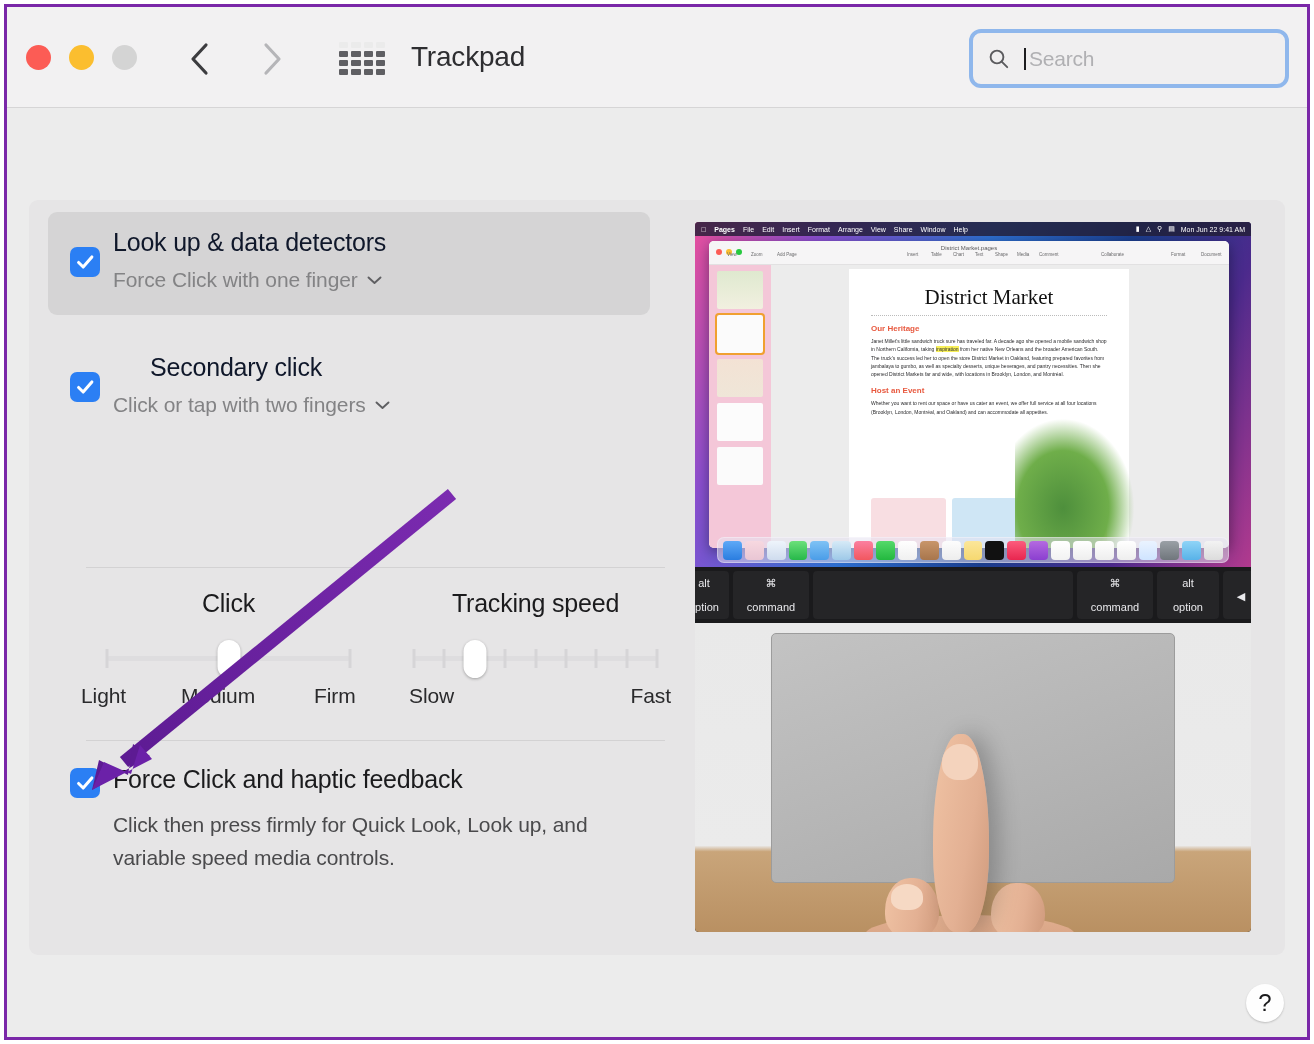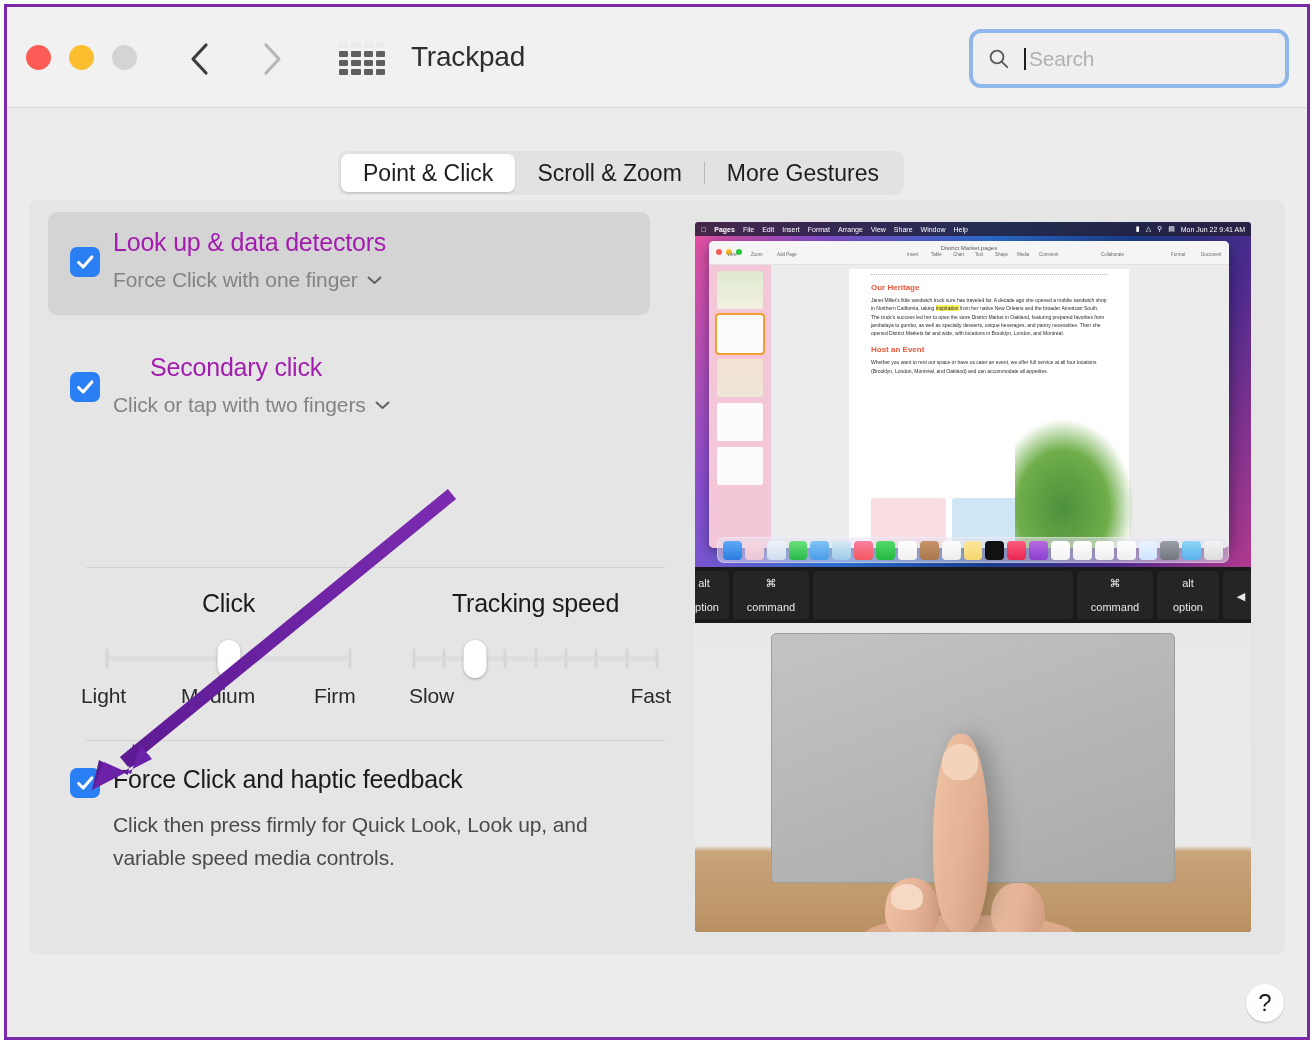--- a/index.html
+++ b/index.html
@@ -176,21 +176,21 @@
     border-radius: 7px;
     background: #2b7ff4;
     display: flex; align-items: center; justify-content: center;
   }
   .cbx svg { width: 22px; height: 22px; display: block; }
 
   .opt-title {
     position: absolute;
     left: 65px;
     font-size: 25px;
-    color: #a21caf;
+    color: #0f172a;
     letter-spacing: -0.2px;
     white-space: nowrap;
   }
   .opt-sub {
     position: absolute;
     left: 65px;
     font-size: 21px;
     color: #838385;
     letter-spacing: -0.1px;
     white-space: nowrap;
@@ -530,26 +530,20 @@
       <div id="search-wrap">
         <svg id="search-icon" viewBox="0 0 24 24">
           <circle cx="10" cy="10" r="6.4" fill="none" stroke="#5b5b5e" stroke-width="1.9"></circle>
           <line x1="14.7" y1="14.7" x2="20.2" y2="20.2" stroke="#5b5b5e" stroke-width="1.9" stroke-linecap="round"></line>
         </svg>
         <div id="search-caret"></div>
         <div id="search-input-text">Search</div>
       </div>
     </div>
 
-    <div id="tabbar">
-      <div class="tab selected">Point &amp; Click</div>
-      <div class="tab">Scroll &amp; Zoom</div>
-      <div class="tab-sep"></div>
-      <div class="tab">More Gestures</div>
-    </div>
 
     <div id="panel">
 
       <div id="left-col">
 
         <div class="opt-row highlight" style="top:12px;height:103px;">
           <div class="cbx" style="top:35px;">
             <svg viewBox="0 0 24 24">
                   <path d="M5 12.5 L10 17.5 L19.5 6.5" fill="none" stroke="#fff" stroke-width="3.3" stroke-linecap="round" stroke-linejoin="round"></path>
                 </svg>
@@ -682,20 +676,21 @@
             <div id="pw-sidebar">
               <div class="thumb" style="background:linear-gradient(#dfe9cf,#f2f0e0)"></div>
               <div class="thumb sel" style="background:#fbfbfb"></div>
               <div class="thumb" style="background:linear-gradient(#f3e2d4,#efe6d8)"></div>
               <div class="thumb" style="background:#fcfcfc"></div>
               <div class="thumb" style="background:#fbfbfb"></div>
             </div>
 
             <div id="pw-doc">
               <div id="pw-page">
+                <div id="pw-h1">District Market</div>
                 <div id="pw-rule"></div>
                 <div class="pw-sec">Our Heritage</div>
                 <div class="pw-body"><span>Janet Millet's little sandwich truck sure has traveled far. A decade ago she opened a mobile sandwich shop in Northern California, taking </span><span class="hl">inspiration</span><span> from her native New Orleans and the broader American South. The truck's success led her to open the store District Market in Oakland, featuring prepared favorites from jambalaya to gumbo, as well as specialty desserts, unique beverages, and pantry necessities. Then she opened District Markets far and wide, with locations in Brooklyn, London, and Montréal.</span></div>
                 <div class="pw-sec">Host an Event</div>
                 <div class="pw-body">Whether you want to rent our space or have us cater an event, we offer full service at all four locations (Brooklyn, London, Montréal, and Oakland) and can accommodate all appetites.</div>
                 <div id="pw-cards">
                   <div class="pw-card" style="background:#f8dee2">
                     
                   </div>
                   <div class="pw-card" style="background:#cfe6f5">

